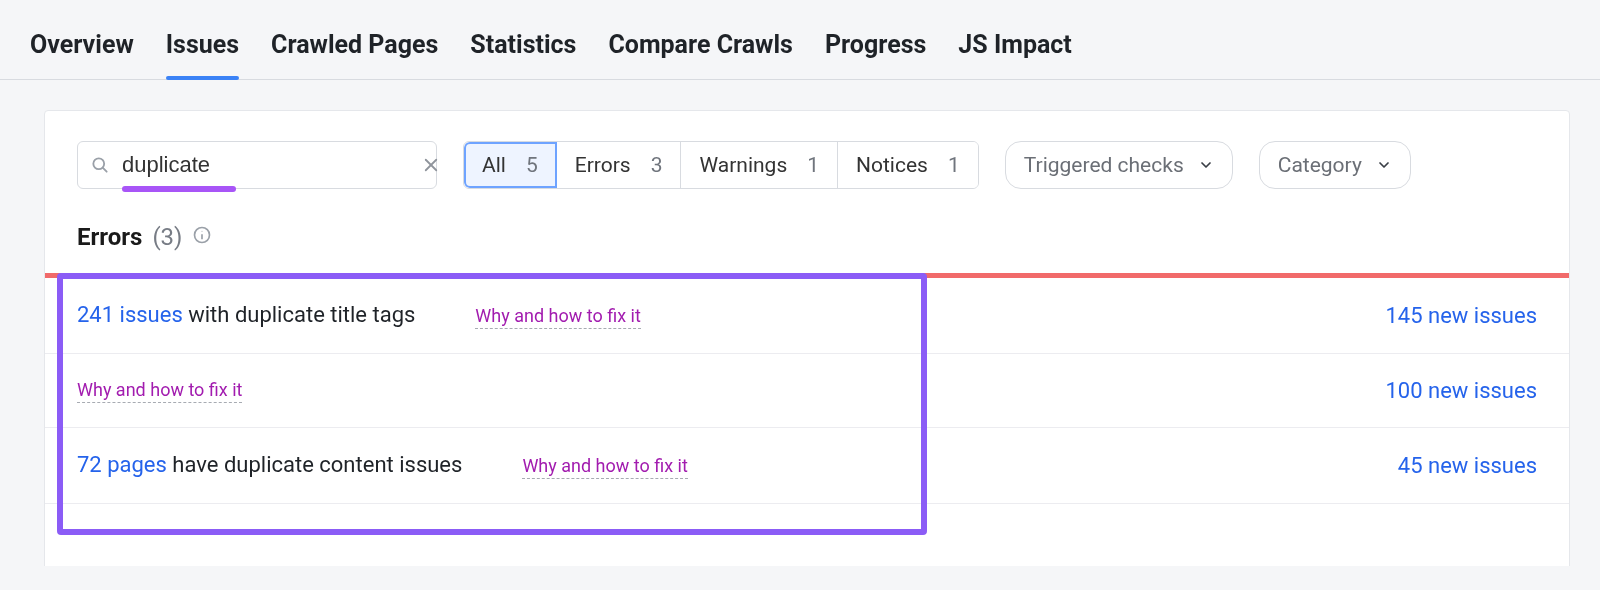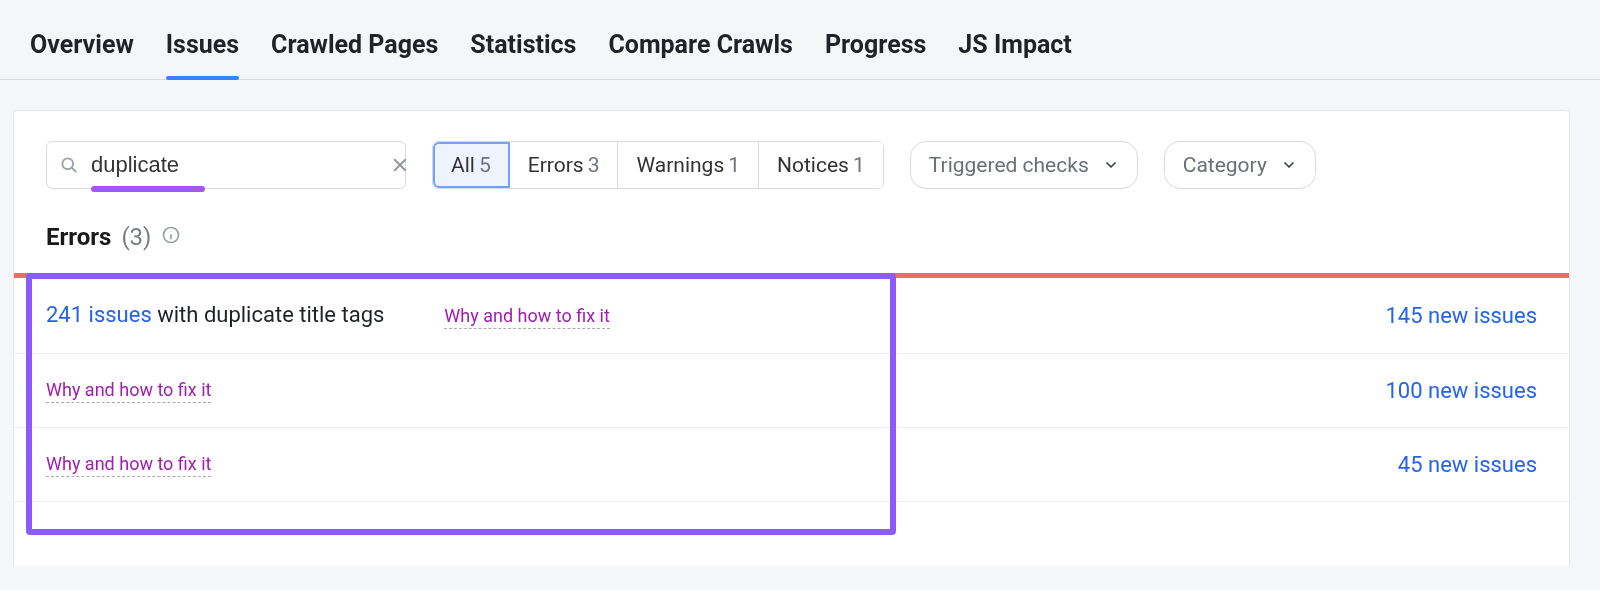--- a/index.html
+++ b/index.html
@@ -53,21 +53,21 @@
     content: "";
     position: absolute;
     left: 0; right: 0; bottom: -1px;
     height: 4px;
     background: var(--tab-underline);
     border-radius: 2px;
   }
 
   
   .panel {
-    margin: 30px 30px 0 13px;
+    margin: 30px 30px 0 44px;
     background: var(--panel);
     border: 1px solid var(--border-light);
     border-radius: 4px;
     min-height: 460px;
   }
 
   .toolbar {
     display: flex;
     align-items: center;
     gap: 26px;
@@ -108,21 +108,21 @@
   .seggroup {
     display: flex;
     border: 1px solid var(--border);
     border-radius: 6px;
     overflow: hidden;
     height: 48px;
   }
   .seggroup .seg {
     display: flex;
     align-items: center;
-    gap: 4px;
+    gap: 20px;
     padding: 0 18px;
     font-size: 21px;
     color: #333;
     cursor: pointer;
     border-right: 1px solid var(--border);
     background: #fff;
   }
   .seggroup .seg:last-child { border-right: none; }
   .seggroup .seg.active {
     background: #eef4ff;
@@ -305,20 +305,23 @@
 
       <div class="row">
         <div class="row-left">
           <span class="fixlink">Why and how to fix it</span>
         </div>
         <span class="new-issues">100 new issues</span>
       </div>
 
       <div class="row">
         <div class="row-left">
+          <span class="issue-text">
+            <span class="link">72 pages</span><span> have duplicate content issues</span>
+          </span>
           <span class="fixlink">Why and how to fix it</span>
         </div>
         <span class="new-issues">45 new issues</span>
       </div>
 
       <div class="purple-box" style="left:12px; top:-5px; width:870px; height:262px;"></div>
     </div>
 
   </div>
 </div>

